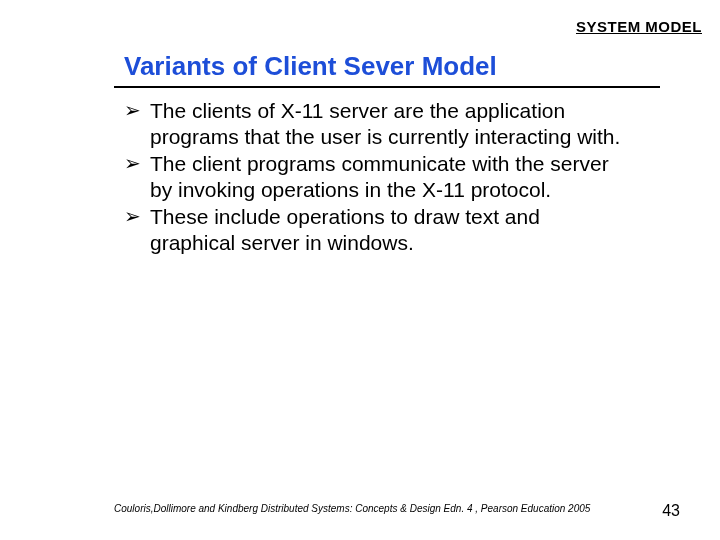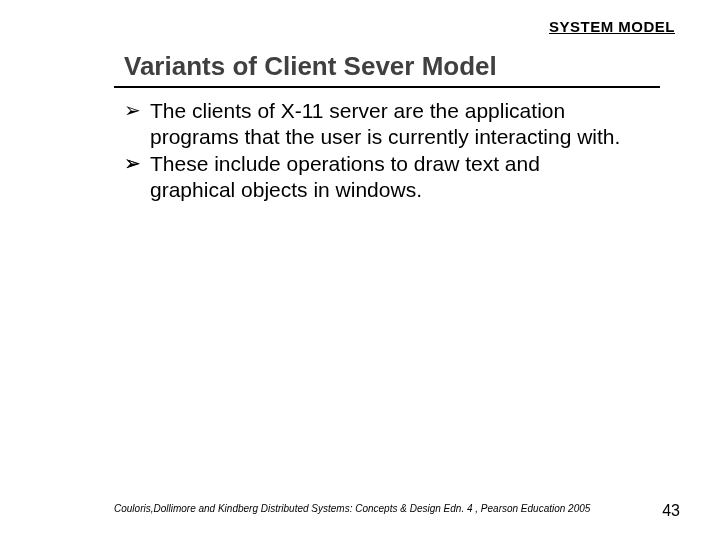--- a/index.html
+++ b/index.html
@@ -10,25 +10,25 @@
     background: #ffffff;
     font-family: Arial, Helvetica, sans-serif;
     color: #000;
     position: relative;
   }
   .header {
     text-align: right;
     font-weight: bold;
     text-decoration: underline;
     font-size: 15px;
-    padding: 18px 45px 0 0;
+    padding: 18px 18px 0 0;
     letter-spacing: 0.5px;
   }
   .title {
-    color: #404040; 
+    color: #1d4ed8; 
     font-weight: bold;
     font-size: 26px;
     margin: 16px 0 4px 124px;
   }
   hr.rule {
     border: none;
     border-top: 2px solid #000;
     margin: 0 60px 10px 114px;
   }
   ul.bullets {
@@ -74,22 +74,23 @@
 
 <hr class="rule">
 
 <ul class="bullets">
   <li>
     <span class="arrow">➢</span>
     <span>The clients of X-11 server are the application programs that the user is currently interacting with.</span>
   </li>
   <li>
     <span class="arrow">➢</span>
+    <span>The client programs communicate with the server by invoking operations in the X-11 protocol.</span>
   </li>
   <li>
     <span class="arrow">➢</span>
-    <span>These include operations to draw text and graphical objects in windows.</span>
+    <span>These include operations to draw text and graphical server in windows.</span>
   </li>
 </ul>
 
 <div class="footer-cite">Couloris,Dollimore and Kindberg  Distributed Systems: Concepts &amp; Design  Edn. 4 , Pearson Education 2005</div>
 
 <div class="page-num">43</div>
 
 </body></html>

